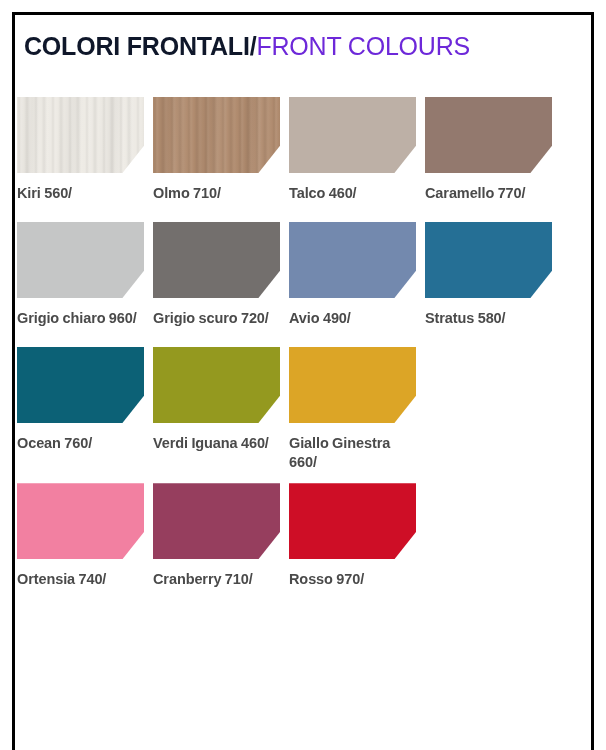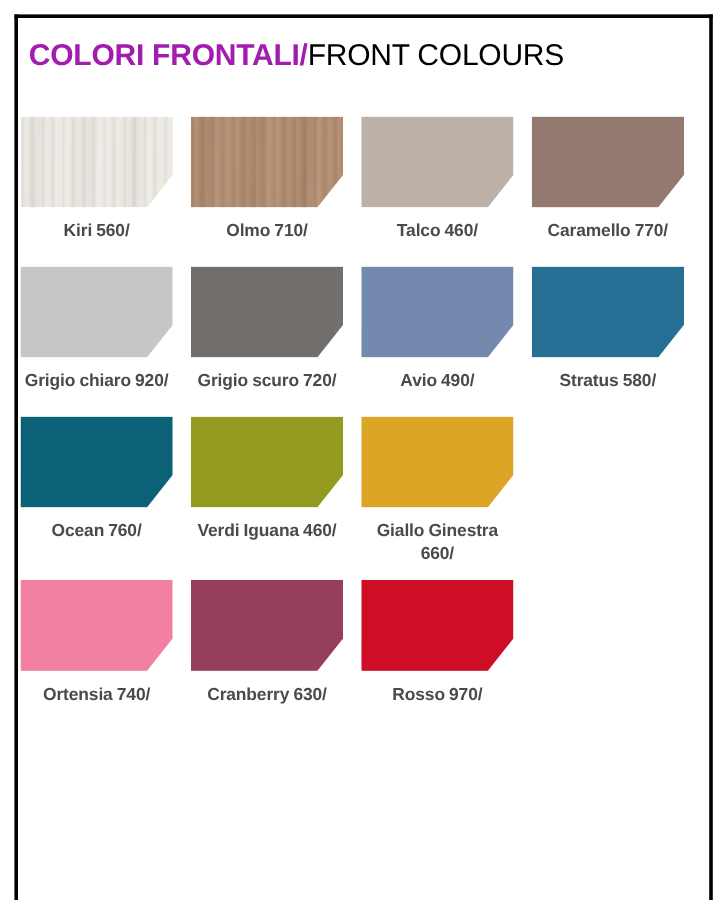--- a/index.html
+++ b/index.html
@@ -41,39 +41,38 @@
     align-items: center;
   }
   .title-line {
     font-size: 25px;
     letter-spacing: -0.2px;
     white-space: nowrap;
     line-height: 1;
   }
   .title-it {
     font-weight: 700;
-    color: #a21caf;
+    color: #0f172a;
   }
   .title-en {
     font-weight: 400;
-    color: #000000;
+    color: #6d28d9;
   }
 
   
   #grid {
     position: absolute;
     left: 17px;
     top: 97px;
     width: 566px;
   }
   .swatch-row {
     display: flex;
-    gap: 15px;
+    gap: 9px;
     margin-bottom: 11px;
-    text-align: center;
   }
   .swatch-cell {
     width: 127px;
     display: flex;
     flex-direction: column;
   }
   
   .chip {
     width: 127px;
     height: 76px;
@@ -154,21 +153,21 @@
           <div class="chip" style="background: rgb(147, 121, 110);"></div>
           <div class="label-box">
             <div class="swatch-label">Caramello 770/</div>
           </div>
         </div>
       </div>
       <div class="swatch-row">
         <div class="swatch-cell">
           <div class="chip" style="background: rgb(197, 198, 198);"></div>
           <div class="label-box">
-            <div class="swatch-label">Grigio chiaro 920/</div>
+            <div class="swatch-label">Grigio chiaro 960/</div>
           </div>
         </div>
         <div class="swatch-cell">
           <div class="chip" style="background: rgb(115, 111, 109);"></div>
           <div class="label-box">
             <div class="swatch-label">Grigio scuro 720/</div>
           </div>
         </div>
         <div class="swatch-cell">
           <div class="chip" style="background: rgb(115, 137, 174);"></div>
@@ -206,21 +205,21 @@
       <div class="swatch-row">
         <div class="swatch-cell">
           <div class="chip" style="background: rgb(242, 128, 161);"></div>
           <div class="label-box">
             <div class="swatch-label">Ortensia 740/</div>
           </div>
         </div>
         <div class="swatch-cell">
           <div class="chip" style="background: rgb(150, 62, 94);"></div>
           <div class="label-box">
-            <div class="swatch-label">Cranberry 630/</div>
+            <div class="swatch-label">Cranberry 710/</div>
           </div>
         </div>
         <div class="swatch-cell">
           <div class="chip" style="background: rgb(206, 14, 38);"></div>
           <div class="label-box">
             <div class="swatch-label">Rosso 970/</div>
           </div>
         </div>
       </div>
     </div>

